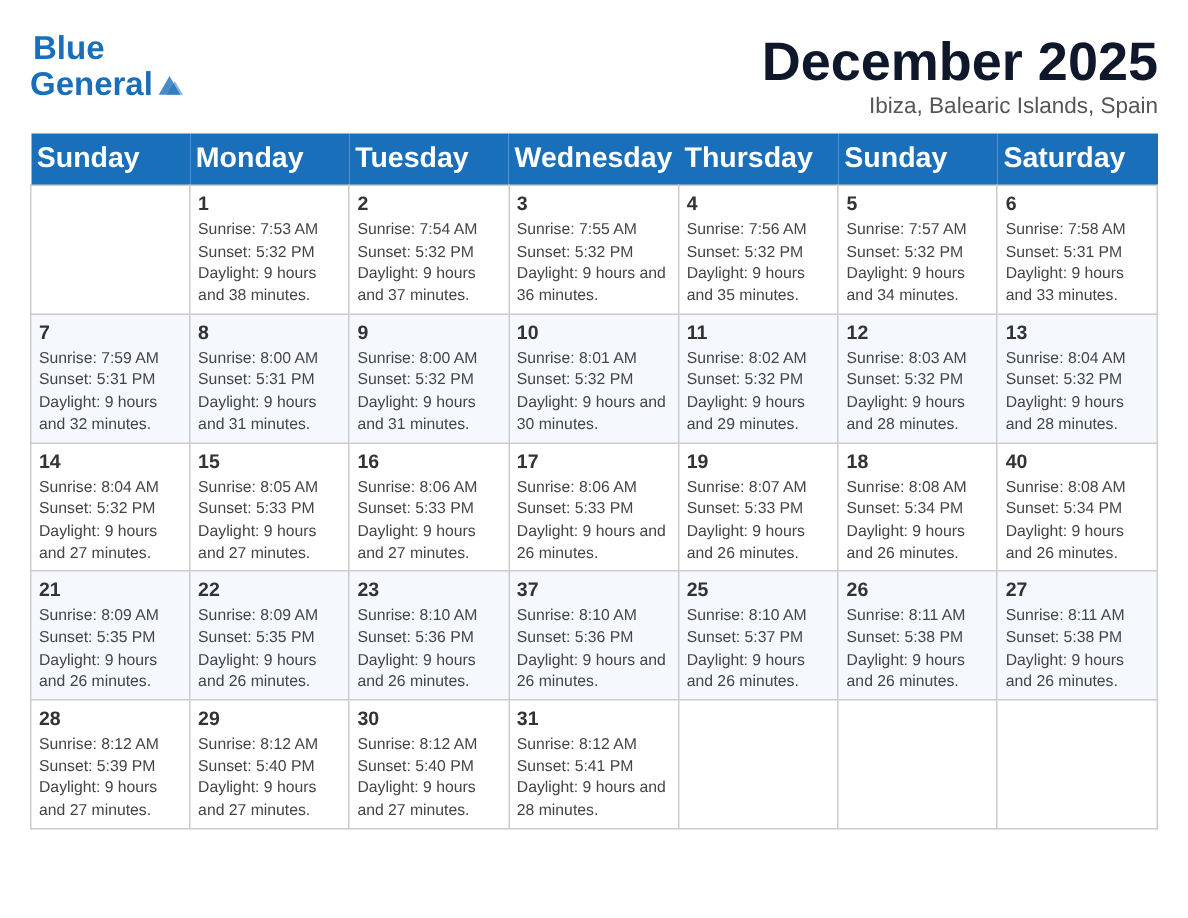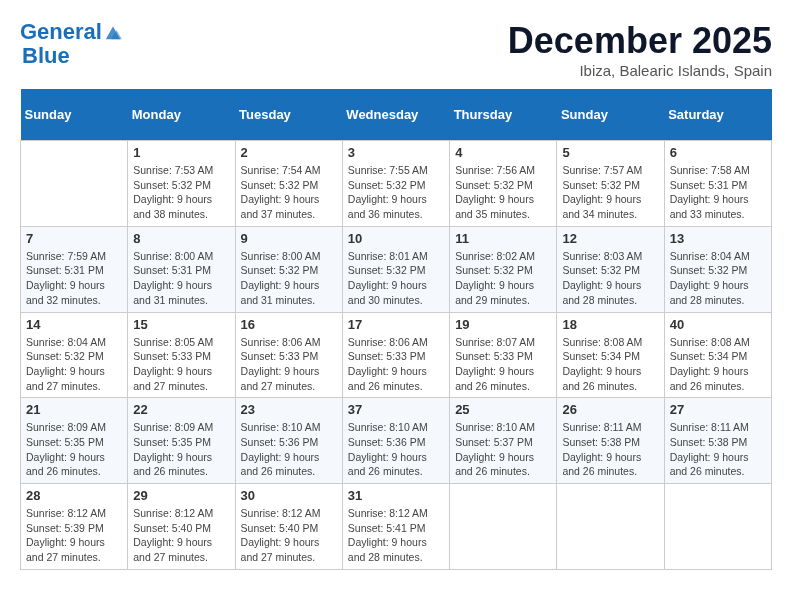--- a/index.html
+++ b/index.html
@@ -48,23 +48,23 @@
       text-align: right;
     }
     table {
       width: 100%;
       border-collapse: collapse;
       font-size: 11px;
     }
     thead tr th {
       background-color: #1a6fba;
       color: #fff;
-      padding: 18px 4px;
+      padding: 6px 4px;
       text-align: left;
-      font-size: 13px;
+      font-size: 19px;
       font-weight: bold;
     }
     tbody tr td {
       border: 1px solid #ccc;
       vertical-align: top;
       padding: 4px 5px;
       min-height: 80px;
       width: 107px;
     }
     tbody tr td.empty {
@@ -91,29 +91,29 @@
     tbody tr td.empty {
       background-color: inherit;
     }
   </style>
 </head>
 <body>
 
 <div class="header-area">
   <div class="logo">
     <div>
+      <div style="display:flex;align-items:center;margin-left:2px;">
+        <span class="logo-text" style="color:#1a6fba;font-size:22px;">Blue</span>
+      </div>
       <div style="display:flex;align-items:center;">
         <span class="logo-text"><span>General</span></span>
         <svg class="logo-icon" viewBox="0 0 20 20">
           <polygon points="2,18 10,4 18,18" fill="#1a6fba" opacity="0.8"></polygon>
           <polygon points="8,18 14,8 20,18" fill="#1a6fba" opacity="0.5"></polygon>
         </svg>
-      </div>
-      <div style="display:flex;align-items:center;margin-left:2px;">
-        <span class="logo-text" style="color:#1a6fba;font-size:22px;">Blue</span>
       </div>
     </div>
   </div>
   <div class="title-area">
     <div class="month-title">December 2025</div>
     <div class="location-title">Ibiza, Balearic Islands, Spain</div>
   </div>
 </div>
 
 <table>

